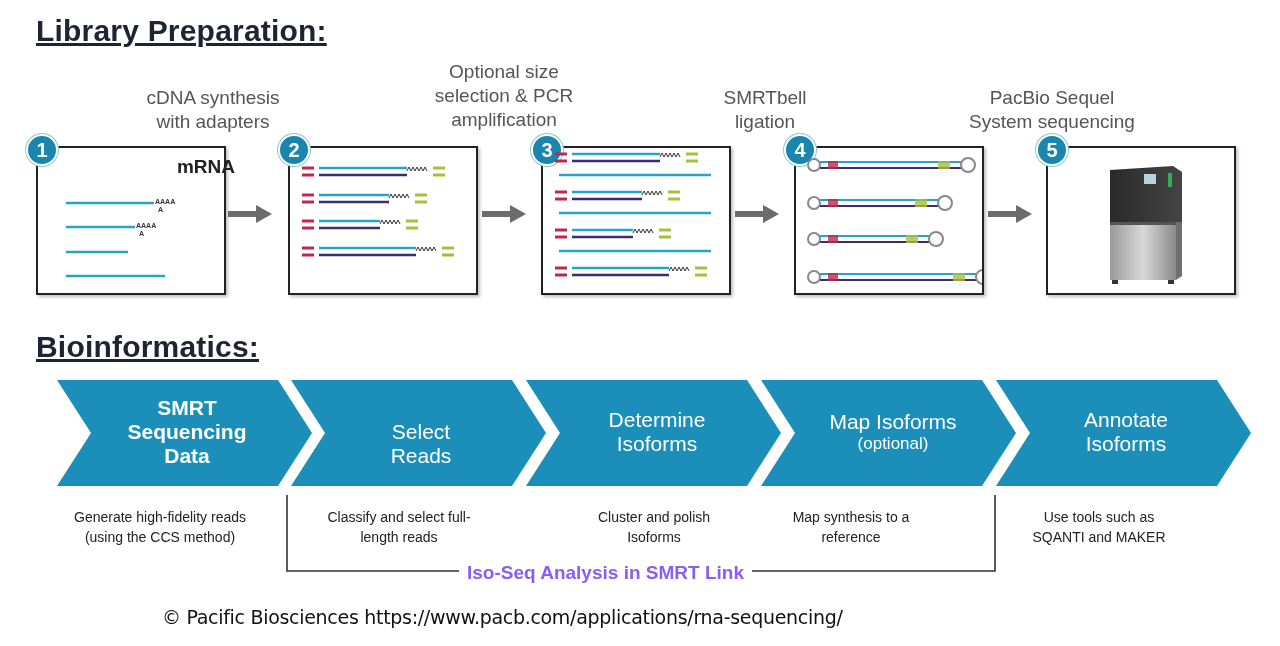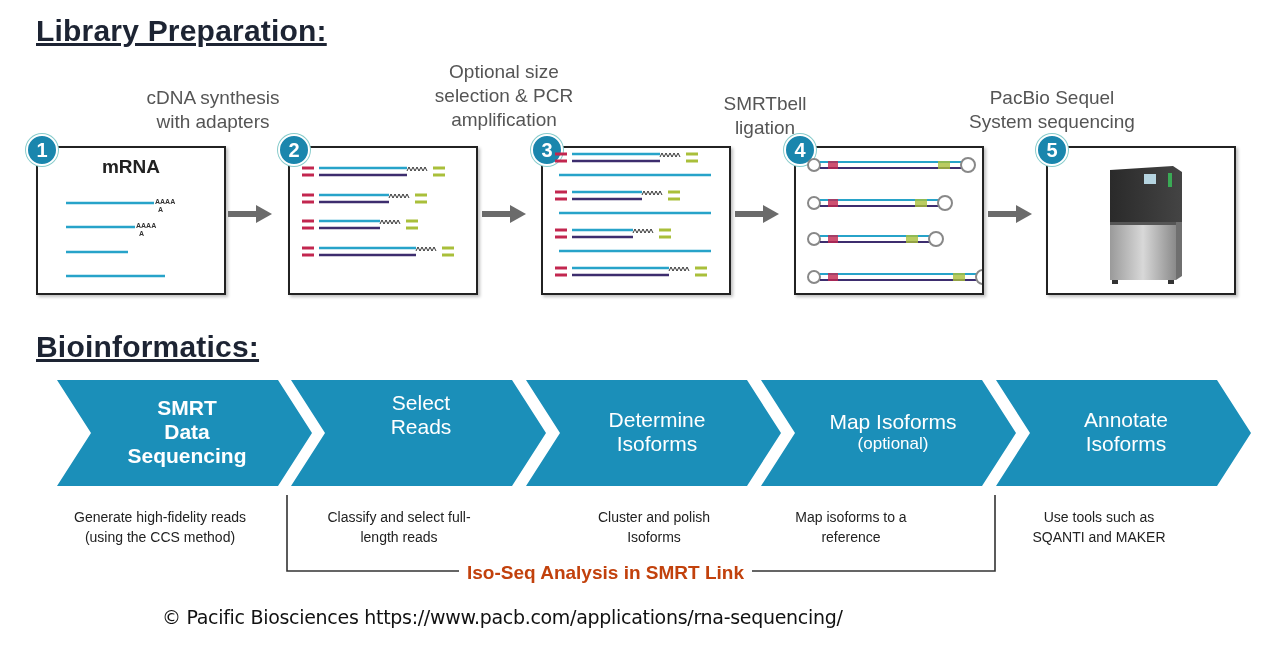--- a/index.html
+++ b/index.html
@@ -7,39 +7,39 @@
     .section-title { position:absolute; left:36px; font-weight:bold; font-size:30px; color:#1d2433; letter-spacing:0.2px;text-decoration:underline; }
     .step-caption { position:absolute; text-align:center; font-size:19px; line-height:24px; color:#555; width:220px; }
     .box { position:absolute; top:146px; width:186px; height:145px; border:2px solid #222; background:#fff; box-shadow:2px 2px 3px rgba(0,0,0,0.25); }
     .badge { position:absolute; top:-14px; left:-12px; width:28px; height:28px; border-radius:50%; background:#1a86ad; border:2px solid #fff; box-shadow:0 0 0 1px #8cc; color:#fff; font-weight:bold; font-size:20px; line-height:28px; text-align:center; }
     .arrow { position:absolute; top:205px; width:44px; height:18px; }
     .box svg { position:absolute; left:0; top:0; }
     .chev-label { position:absolute; color:#fff; font-size:21px; line-height:24px; text-align:center; width:200px; }
     .chev-label .sub { display:block; font-size:17px; line-height:20px; }
     .desc { position:absolute; top:507px; font-size:14px; line-height:20px; text-align:center; color:#222; width:220px; }
     .bracket { position:absolute; }
-    .bracket-label { position:absolute; top:562px; left:459px; font-weight:bold; font-size:19px; color:#c2410c; background:#fff; padding:0 8px; }
+    .bracket-label { position:absolute; top:562px; left:459px; font-weight:bold; font-size:19px; color:#8b5cf6; background:#fff; padding:0 8px; }
     .footer { position:absolute; top:606px; left:133px; font-size:19px; color:#111; font-family:"DejaVu Sans", sans-serif; letter-spacing:-0.3px;margin-left:29px; }
-    .mrna-title { position:absolute; left:0; width:100%; top:8px; text-align:center; font-weight:bold; font-size:19px; color:#222; }
+    .mrna-title { position:absolute; left:0; width:100%; top:8px; text-align:right; font-weight:bold; font-size:19px; color:#222;padding-left:11px; }
   </style>
 </head>
 <body>
 
 <div class="section-title" style="top:14px;">Library Preparation:</div>
 
 <div class="step-caption" style="left:103px; top:86px;">
   <div>cDNA synthesis</div>
   <div>with adapters</div>
 </div>
 <div class="step-caption" style="left:394px; top:60px;">
   <div>Optional size</div>
   <div>selection &amp; PCR</div>
   <div>amplification</div>
 </div>
-<div class="step-caption" style="left:655px; top:92px;">
+<div class="step-caption" style="left:655px; top:86px;">
   <div>SMRTbell</div>
   <div>ligation</div>
 </div>
 <div class="step-caption" style="left:942px; top:86px;">
   <div>PacBio Sequel</div>
   <div>System sequencing</div>
 </div>
 
 <div class="box" style="left:36px;">
   <div class="badge">1</div>
@@ -211,24 +211,24 @@
 <svg id="chevrons" style="position:absolute; left:0; top:378px;" width="1280" height="110">
     <polygon points="57,2 278,2 312,55 278,108 57,108 91,55" fill="#1b8fb9"></polygon>
     <polygon points="291,2 512,2 546,55 512,108 291,108 325,55" fill="#1b8fb9"></polygon>
     <polygon points="526,2 747,2 781,55 747,108 526,108 560,55" fill="#1b8fb9"></polygon>
     <polygon points="761,2 982,2 1016,55 982,108 761,108 795,55" fill="#1b8fb9"></polygon>
     <polygon points="996,2 1217,2 1251,55 1217,108 996,108 1030,55" fill="#1b8fb9"></polygon>
   </svg>
 
 <div class="chev-label" style="left:87px; top:396px;font-weight:bold;">
   <div>SMRT</div>
+  <div>Sequencing</div>
   <div>Data</div>
-  <div>Sequencing</div>
-</div>
-<div class="chev-label" style="left:321px; top:391px;">
+</div>
+<div class="chev-label" style="left:321px; top:420px;">
   <div>Select</div>
   <div>Reads</div>
 </div>
 <div class="chev-label" style="left:557px; top:408px;">
   <div>Determine</div>
   <div>Isoforms</div>
 </div>
 <div class="chev-label" style="left:793px; top:410px;">
   <div>Map Isoforms</div>
   <span class="sub">(optional)</span>
@@ -244,21 +244,21 @@
 </div>
 <div class="desc" style="left:289px;">
   <div>Classify and select full-</div>
   <div>length reads</div>
 </div>
 <div class="desc" style="left:544px;">
   <div>Cluster and polish</div>
   <div>Isoforms</div>
 </div>
 <div class="desc" style="left:741px;">
-  <div>Map isoforms to a</div>
+  <div>Map synthesis to a</div>
   <div>reference</div>
 </div>
 <div class="desc" style="left:989px;">
   <div>Use tools such as</div>
   <div>SQANTI and MAKER</div>
 </div>
 
 <svg class="bracket" style="left:0; top:0;" width="1280" height="646">
   <polyline points="287,495 287,571 995,571 995,495" fill="none" stroke="#333" stroke-width="1.6"></polyline>
 </svg>

